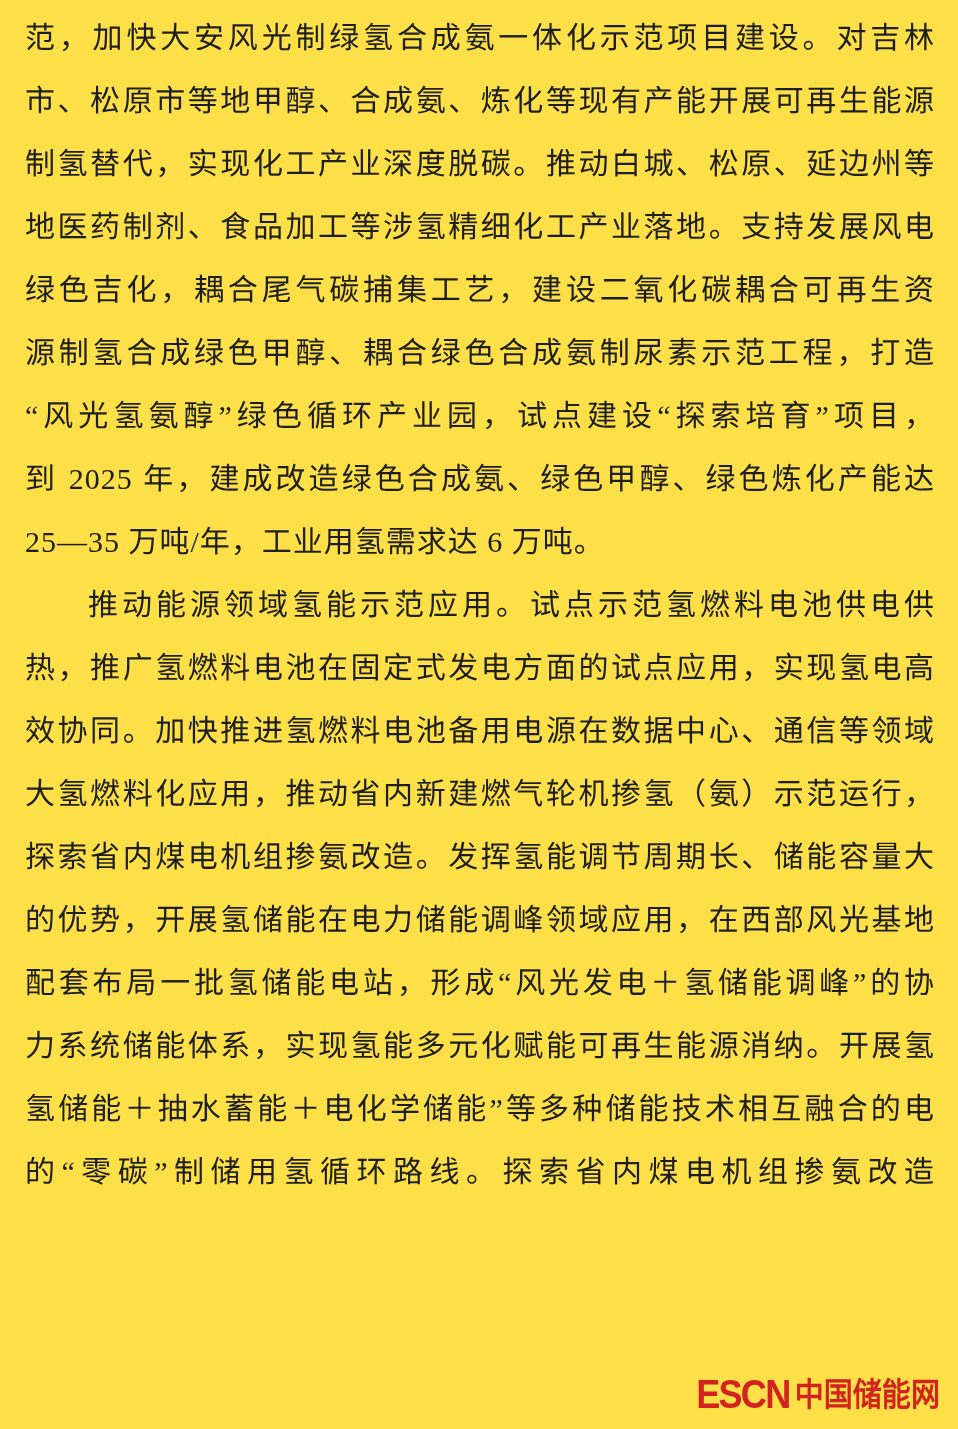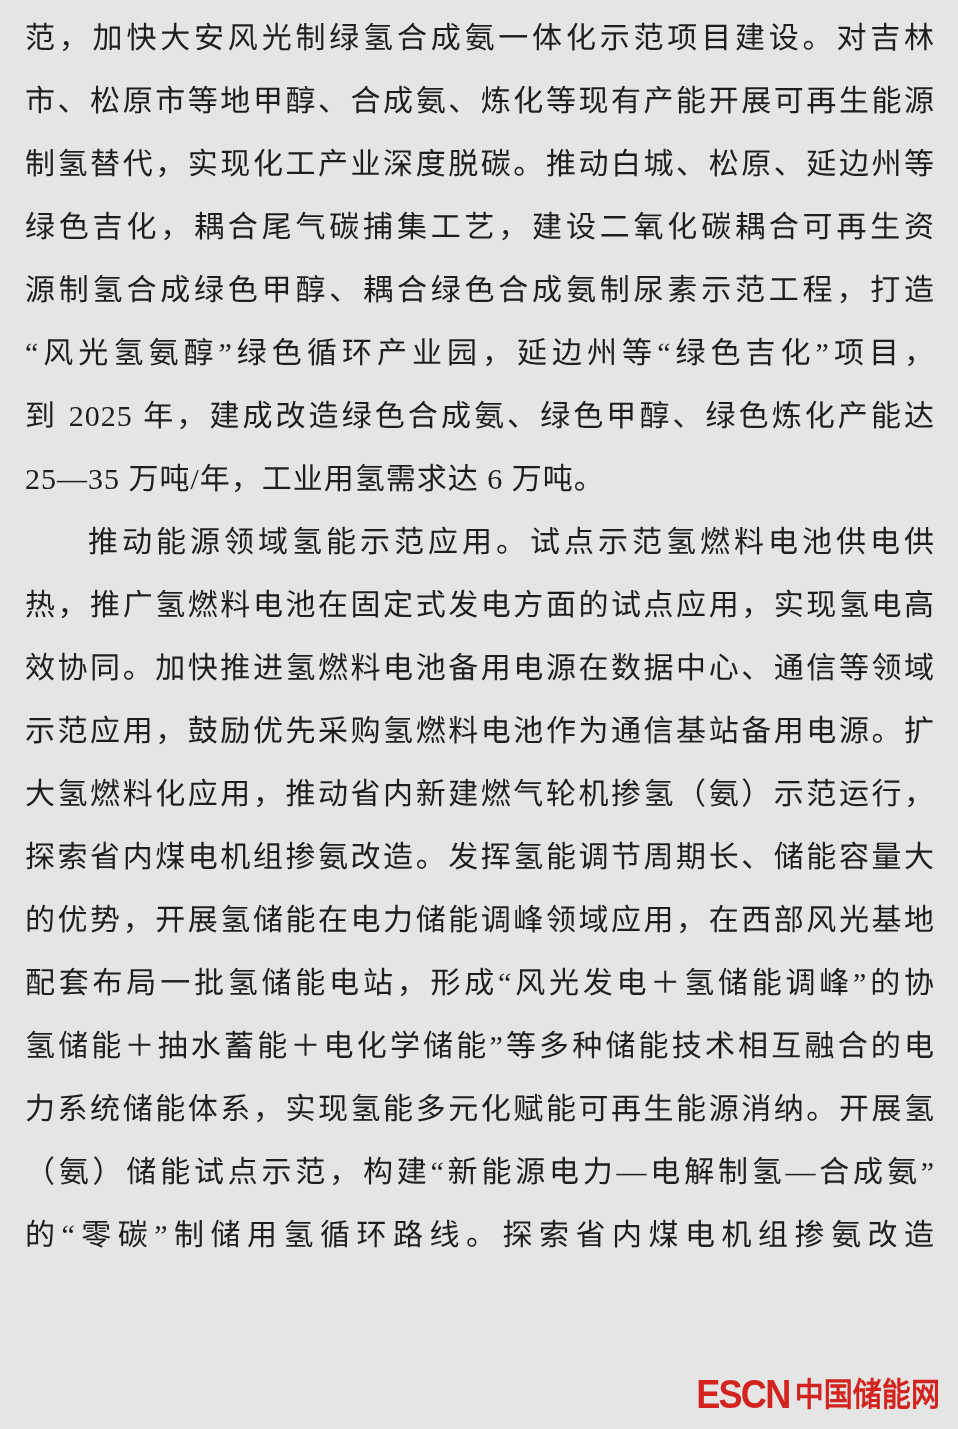--- a/index.html
+++ b/index.html
@@ -4,21 +4,21 @@
 <style>
   html, body {
     margin: 0;
     padding: 0;
     background: #ffffff;
   }
   .page {
     position: relative;
     width: 958px;
     height: 1429px;
-    background: #e5e5e5;
+    background: #fde047;
     overflow: hidden;
     color: #1e1e1e;
     font-family: "Liberation Serif", "DejaVu Serif", serif;
   }
   .doc {
     position: absolute;
     left: 25px;
     right: 23px;
     top: 6px;
   }
@@ -68,34 +68,33 @@
   }
 </style>
 </head>
 <body>
 
 <div class="page">
   <div class="doc">
       <div class="line">范，加快大安风光制绿氢合成氨一体化示范项目建设。对吉林</div>
       <div class="line">市、松原市等地甲醇、合成氨、炼化等现有产能开展可再生能源</div>
       <div class="line">制氢替代，实现化工产业深度脱碳。推动白城、松原、延边州等</div>
+      <div class="line">地医药制剂、食品加工等涉氢精细化工产业落地。支持发展风电</div>
       <div class="line">绿色吉化，耦合尾气碳捕集工艺，建设二氧化碳耦合可再生资</div>
       <div class="line">源制氢合成绿色甲醇、耦合绿色合成氨制尿素示范工程，打造</div>
-      <div class="line">“风光氢氨醇”绿色循环产业园，延边州等“绿色吉化”项目，</div>
+      <div class="line">“风光氢氨醇”绿色循环产业园，试点建设“探索培育”项目，</div>
       <div class="line">到 2025 年，建成改造绿色合成氨、绿色甲醇、绿色炼化产能达</div>
       <div class="line flush">25—35 万吨/年，工业用氢需求达 6 万吨。</div>
       <div class="line indent"><span class="lead-bold">推动能源领域氢能示范应用。</span>试点示范氢燃料电池供电供</div>
       <div class="line">热，推广氢燃料电池在固定式发电方面的试点应用，实现氢电高</div>
       <div class="line">效协同。加快推进氢燃料电池备用电源在数据中心、通信等领域</div>
-      <div class="line">示范应用，鼓励优先采购氢燃料电池作为通信基站备用电源。扩</div>
       <div class="line">大氢燃料化应用，推动省内新建燃气轮机掺氢（氨）示范运行，</div>
       <div class="line">探索省内煤电机组掺氨改造。发挥氢能调节周期长、储能容量大</div>
       <div class="line">的优势，开展氢储能在电力储能调峰领域应用，在西部风光基地</div>
       <div class="line">配套布局一批氢储能电站，形成“风光发电＋氢储能调峰”的协</div>
+      <div class="line">力系统储能体系，实现氢能多元化赋能可再生能源消纳。开展氢</div>
       <div class="line">氢储能＋抽水蓄能＋电化学储能”等多种储能技术相互融合的电</div>
-      <div class="line">力系统储能体系，实现氢能多元化赋能可再生能源消纳。开展氢</div>
-      <div class="line">（氨）储能试点示范，构建“新能源电力—电解制氢—合成氨”</div>
       <div class="line">的“零碳”制储用氢循环路线。探索省内煤电机组掺氨改造</div>
     </div>
   <div class="logo">
     <span class="logo-en">ESCN</span><span class="logo-zh">中国储能网</span>
   </div>
 </div>
 
 </body></html>

